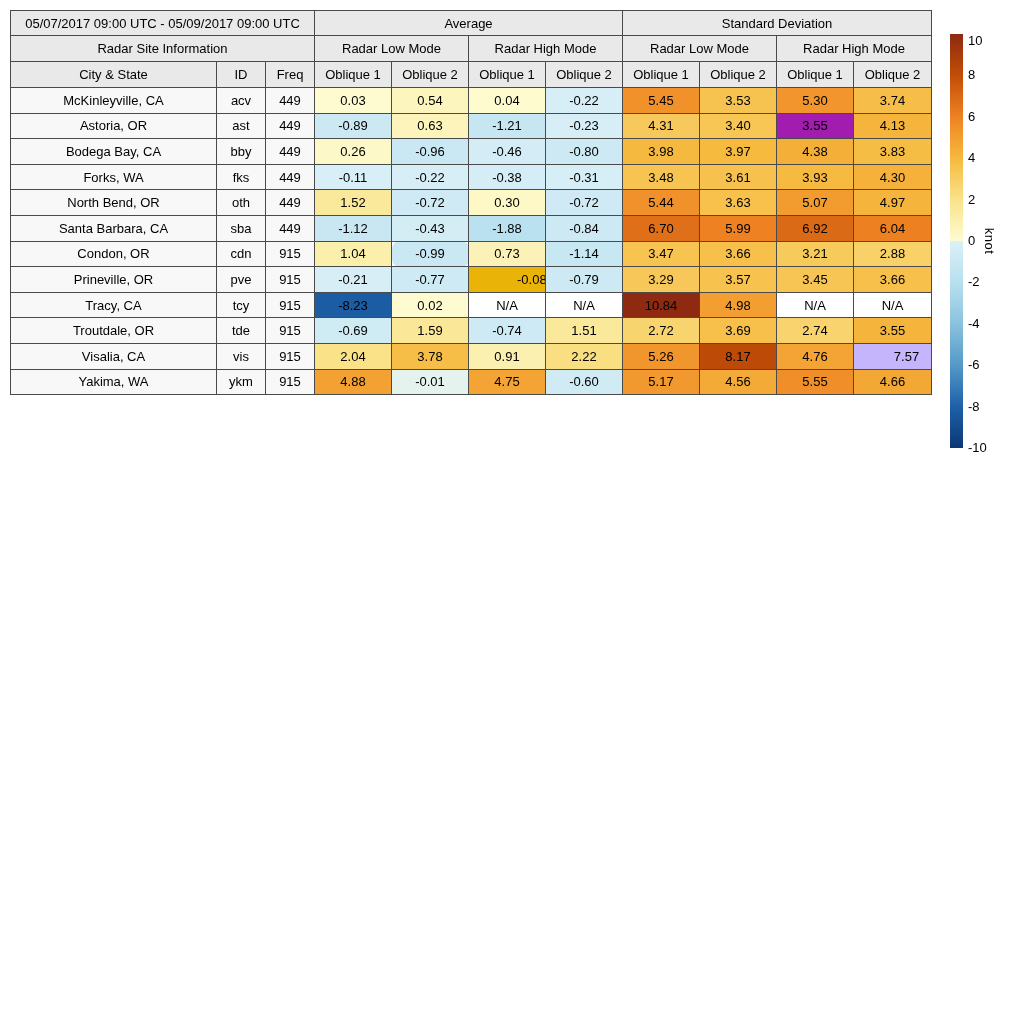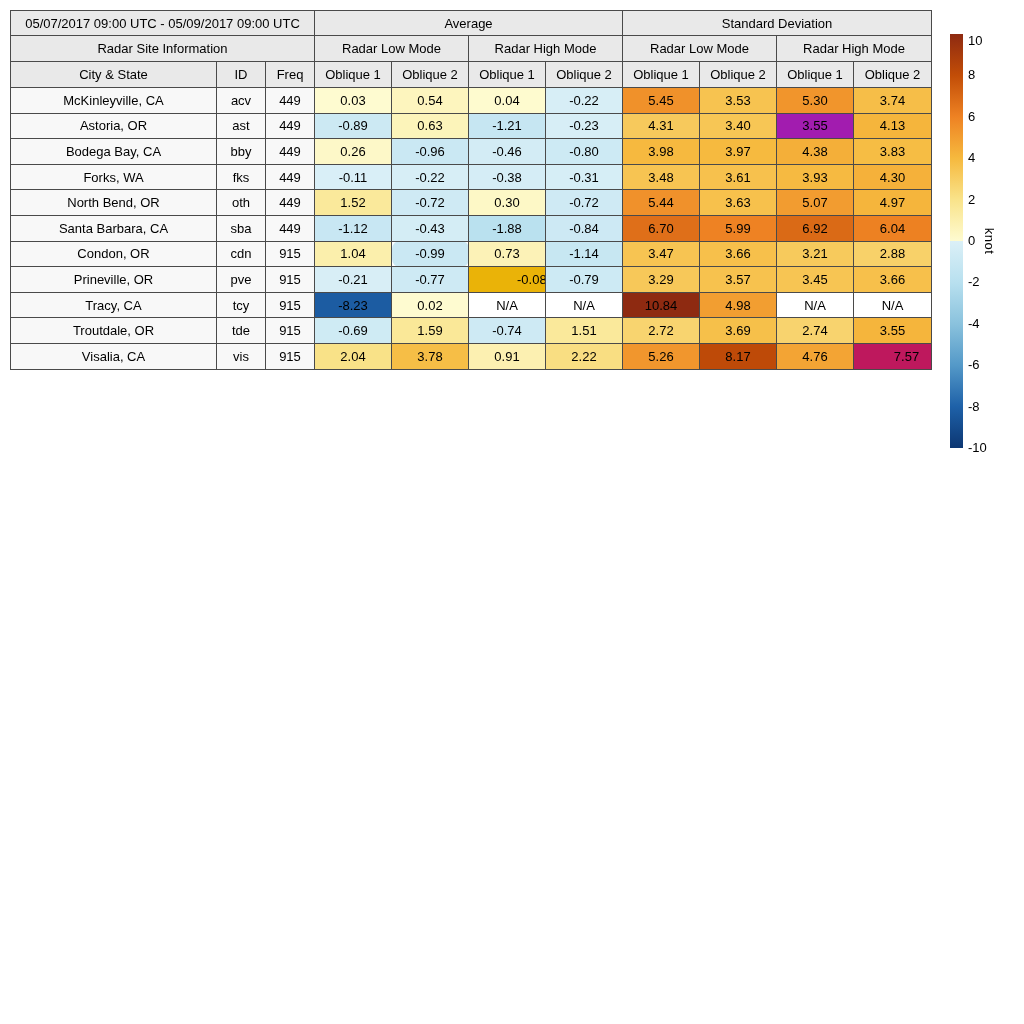--- a/index.html
+++ b/index.html
@@ -216,21 +216,34 @@
           <td class="labelcell">Visalia, CA</td>
           <td class="labelcell">vis</td>
           <td class="labelcell">915</td>
           <td style="background: rgb(249, 226, 136);">2.04</td>
           <td style="background: rgb(246, 190, 70);">3.78</td>
           <td style="background: rgb(252, 240, 177);">0.91</td>
           <td style="background: rgb(249, 222, 130);">2.22</td>
           <td style="background: rgb(241, 150, 45);">5.26</td>
           <td style="background: rgb(190, 74, 8);">8.17</td>
           <td style="background: rgb(243, 164, 52);">4.76</td>
-          <td style="background: #be185d; padding-left: 28px;">7.57</td>
+          <td style="background: #c4b5fd; padding-left: 28px;">7.57</td>
+        </tr>
+        <tr class="datarow">
+          <td class="labelcell">Yakima, WA</td>
+          <td class="labelcell">ykm</td>
+          <td class="labelcell">915</td>
+          <td style="background: rgb(242, 161, 50);">4.88</td>
+          <td style="background: rgb(228, 243, 237);">-0.01</td>
+          <td style="background: rgb(243, 164, 52);">4.75</td>
+          <td style="background: rgb(209, 235, 245);">-0.60</td>
+          <td style="background: rgb(241, 153, 46);">5.17</td>
+          <td style="background: rgb(244, 170, 54);">4.56</td>
+          <td style="background: rgb(240, 142, 41);">5.55</td>
+          <td style="background: rgb(243, 167, 53);">4.66</td>
         </tr>
       </tbody>
   </table>
 
   <div class="cbar" id="cbar" style="background: linear-gradient(rgb(142, 42, 17) 0%, rgb(194, 77, 7) 10%, rgb(238, 130, 35) 20%, rgb(246, 185, 62) 30%, rgb(249, 227, 138) 40%, rgb(254, 251, 208) 49.9%, rgb(219, 240, 247) 50.1%, rgb(184, 224, 239) 60%, rgb(138, 194, 221) 70%, rgb(84, 153, 200) 80%, rgb(30, 97, 168) 90%, rgb(12, 54, 114) 100%);"></div>
   <div id="cbar-ticks">
       <div class="cbar-tick" style="top: 41px;">10</div>
       <div class="cbar-tick" style="top: 75.4px;">8</div>
       <div class="cbar-tick" style="top: 116.8px;">6</div>
       <div class="cbar-tick" style="top: 158.2px;">4</div>

